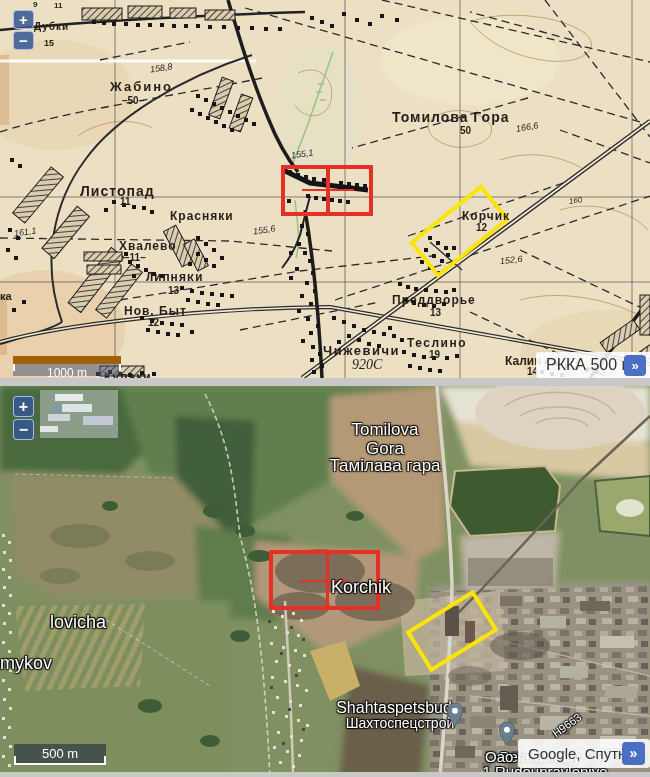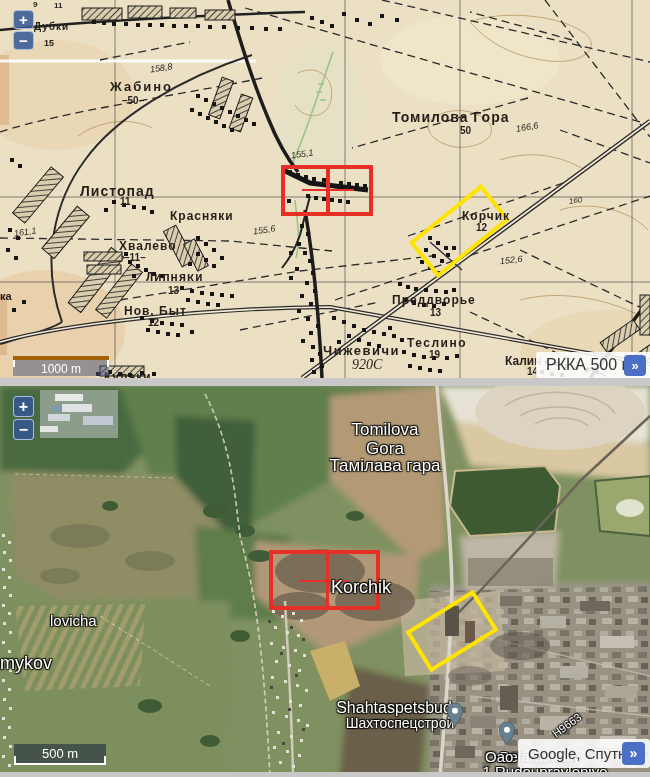--- a/index.html
+++ b/index.html
@@ -322,35 +322,35 @@
       <div class="map-label t" style="font-size: 10px; top: 367px; left: 527px;">14</div>
       <div class="map-label t" style="font-size: 12px; letter-spacing: 1px; top: 371px; left: 104px;">Кулаки</div>
       <div class="map-label t" style="font-size: 11px; top: 291px; left: 0px;">ка</div>
     </div>
   <div class="labels-layer">
 
   <div class="map-label s" style="font-size: 17px; top: 421px; left: 385px; transform: translateX(-50%);">Tomilova</div>
       <div class="map-label s" style="font-size: 17px; top: 440px; left: 385px; transform: translateX(-50%);">Gora</div>
       <div class="map-label s" style="font-size: 17px; top: 457px; left: 385px; transform: translateX(-50%);">Тамілава гара</div>
       <div class="map-label s" style="font-size: 18px; top: 578px; left: 338px; transform: translateX(-50%); padding-left: 46px;">Korchik</div>
-      <div class="map-label s" style="font-size: 15px; top: 613px; left: 2px; padding-left: 48px;">lovicha</div>
+      <div class="map-label s" style="font-size: 18px; top: 613px; left: 2px; padding-left: 48px;">lovicha</div>
       <div class="map-label s" style="font-size: 18px; top: 654px; left: 0px;">mykov</div>
       <div class="map-label s" style="font-size: 16px; top: 700px; left: 394px; transform: translateX(-50%);">Shahtaspetsbud</div>
       <div class="map-label s sm" style="font-size: 14px; top: 716px; left: 400px; transform: translateX(-50%);">Шахтоспецстрой</div>
       <div class="map-label s" style="font-size: 15px; top: 749px; left: 540px; transform: translateX(-50%);">Belaruskaliy</div>
       <div class="map-label s" style="font-size: 15px; top: 749px; left: 485px;">Оао</div>
       <div class="map-label s" style="font-size: 15px; top: 764px; left: 545px; transform: translateX(-50%);">1 Rudoupravleniye</div>
       <div class="map-label s sm" style="font-size: 11px; top: 720px; left: 567px; transform: translateX(-50%) rotate(-36deg);">Н9663</div>
     </div>
 
   <div class="zoomctl" style="left:13px;top:10px;">
     <div class="zoombtn">+</div>
     <div class="zoombtn">−</div>
   </div>
-  <div class="scalebar" style="left:13px;top:356px;width:96px;height:20px;background:rgba(70,80,120,.5);border-top:4px solid #a16207;font-size:12px;line-height:18px;">
+  <div class="scalebar" style="left:13px;top:356px;width:108px;height:20px;background:rgba(70,80,120,.5);border-top:8px solid #a16207;font-size:12px;line-height:18px;">
     <span class="tick" style="left:0;top:0;"></span><span class="tick" style="right:0;top:0;"></span>
     <span>1000 m</span>
   </div>
   <div class="attr-box" style="left:536px;top:352px;width:120px;height:26px;">
     <span class="attr-text" style="font-size:16px;">РККА 500 м</span>
   </div>
   <div class="expand-btn" style="left:624px;top:355px;width:22px;height:21px;font-size:13px;line-height:21px;">»</div>
 
   <div class="zoomctl big" style="left:13px;top:396px;">
     <div class="zoombtn">+</div>

